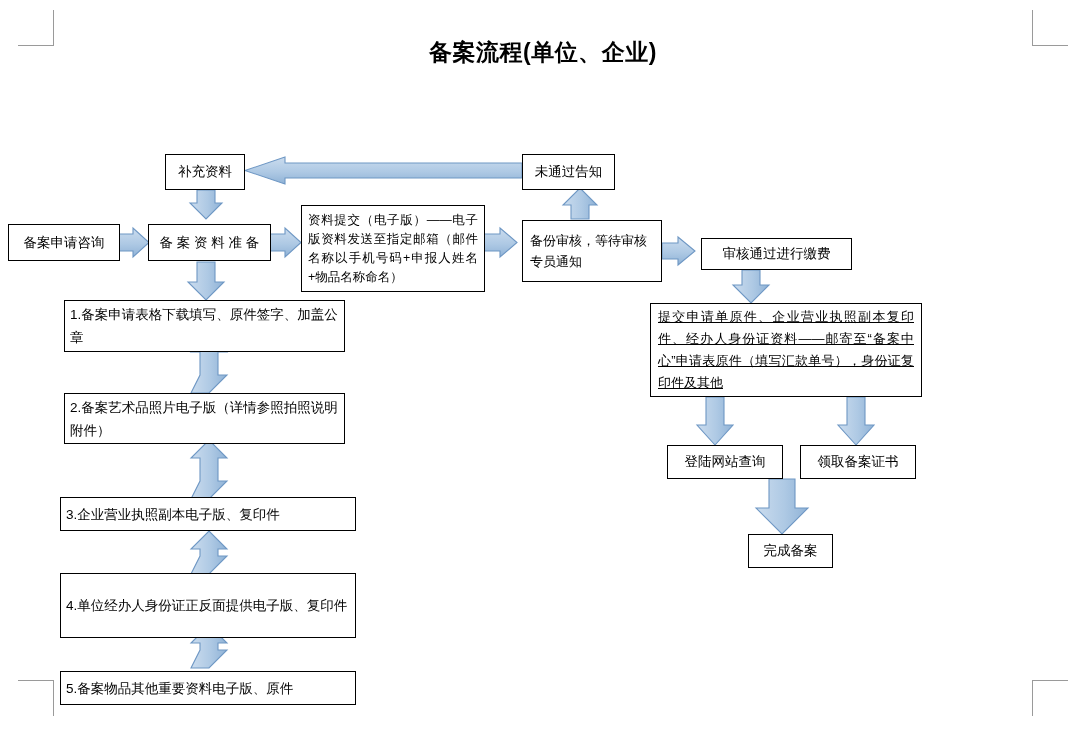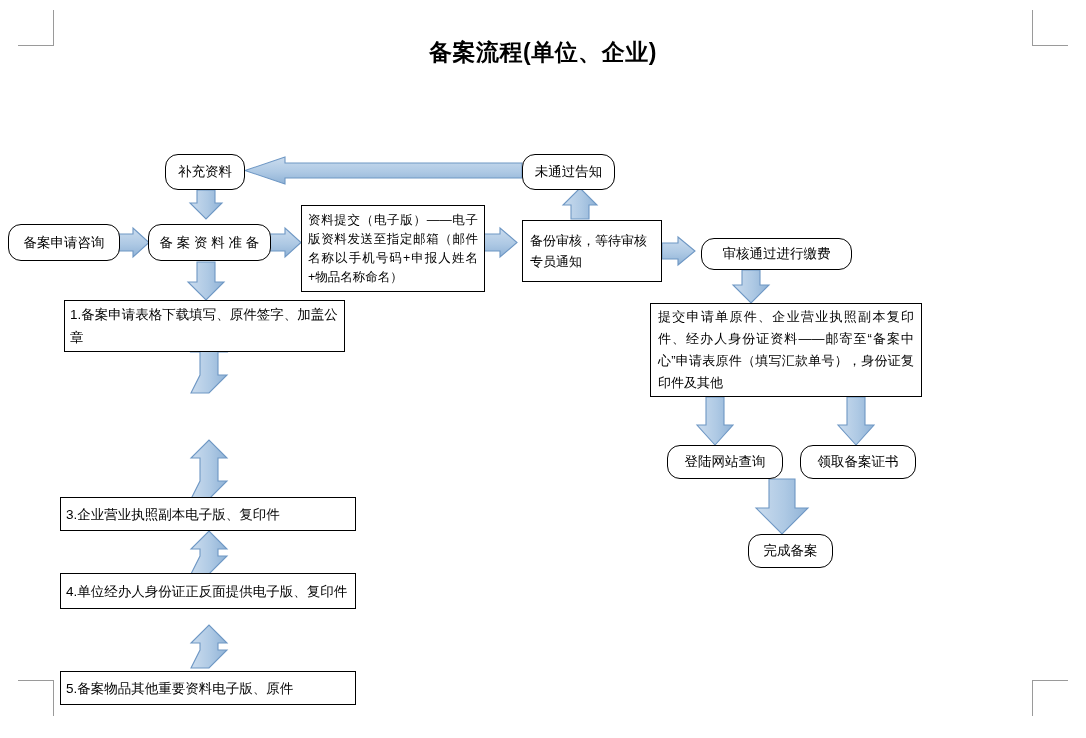--- a/index.html
+++ b/index.html
@@ -62,21 +62,21 @@
     background: #ffffff;
     color: #000000;
     font-size: 13.5px;
     line-height: 22px;
     display: flex;
     align-items: center;
     justify-content: flex-end;
     padding: 2px 5px;
     white-space: pre-wrap;
   }
-  .node.center { justify-content: flex-start; text-align: center; border-radius: 13px; }
+  .node.center { justify-content: flex-start; text-align: center; }
   .node.justify { text-align: justify; }
   .node .txt { display: block; width: 100%; }
 
   
   #arrows {
     position: absolute;
     left: 0;
     top: 0;
     width: 1086px;
     height: 738px;
@@ -163,46 +163,49 @@
   </div>
 
   <div class="node" style="left:522px; top:220px; width:140px; height:62px; font-size:13px; line-height:21px; padding:2px 7px;">
     <span class="txt">备份审核，等待审核专员通知</span>
   </div>
 
   <div class="node center" style="left:701px; top:238px; width:151px; height:32px;">
     <span class="txt">审核通过进行缴费</span>
   </div>
 
-  <div class="node justify" style="left:650px; top:303px; width:272px; height:94px; font-size:13px; line-height:22px; padding:3px 7px;">
+  <div class="node justify" style="left:650px; top:303px; width:272px; height:94px; font-size:13px; line-height:22px; padding:3px 7px;text-decoration:underline;">
     <span class="txt">提交申请单原件、企业营业执照副本复印件、经办人身份证资料――邮寄至“备案中心”申请表原件（填写汇款单号），身份证复印件及其他</span>
   </div>
 
   <div class="node center" style="left:800px; top:445px; width:116px; height:34px;">
     <span class="txt">领取备案证书</span>
   </div>
 
   <div class="node center" style="left:667px; top:445px; width:116px; height:34px;">
     <span class="txt">登陆网站查询</span>
   </div>
 
   <div class="node center" style="left:748px; top:534px; width:85px; height:34px;">
     <span class="txt">完成备案</span>
   </div>
 
   <div class="node" style="left:64px; top:300px; width:281px; height:52px; line-height:23px; padding:14px 5px;">
     <span class="txt">1.备案申请表格下载填写、原件签字、加盖公章</span>
   </div>
 
+  <div class="node" style="left:64px; top:393px; width:281px; height:51px; line-height:23px; padding:2px 5px;">
+    <span class="txt">2.备案艺术品照片电子版（详情参照拍照说明附件）</span>
+  </div>
 
   <div class="node" style="left:60px; top:497px; width:296px; height:34px; line-height:23px; padding:4px 5px;">
     <span class="txt">3.企业营业执照副本电子版、复印件</span>
   </div>
 
-  <div class="node" style="left:60px; top:573px; width:296px; height:36px; line-height:23px; padding:7px 5px;">
+  <div class="node" style="left:60px; top:573px; width:296px; height:65px; line-height:23px; padding:7px 5px;">
     <span class="txt">4.单位经办人身份证正反面提供电子版、复印件</span>
   </div>
 
   <div class="node" style="left:60px; top:671px; width:296px; height:34px; line-height:23px; padding:2px 5px;">
     <span class="txt">5.备案物品其他重要资料电子版、原件</span>
   </div>
 
 </div>
 
 </body></html>

